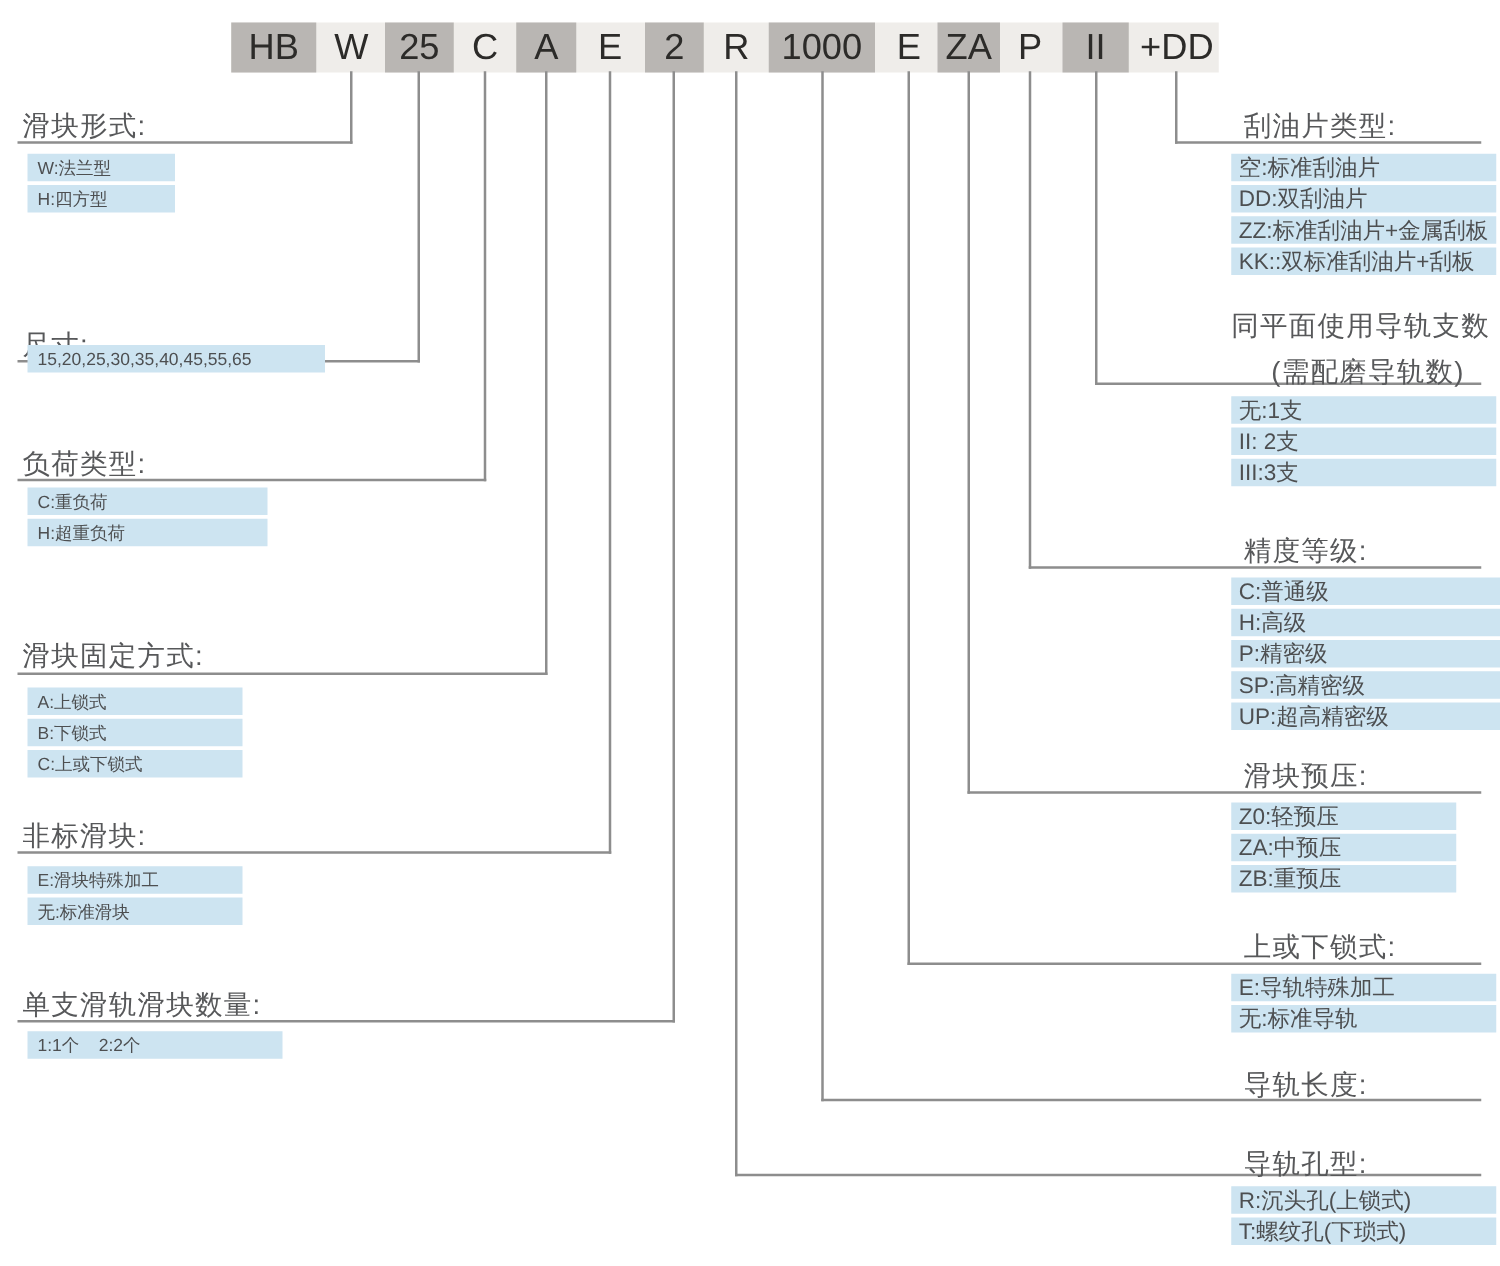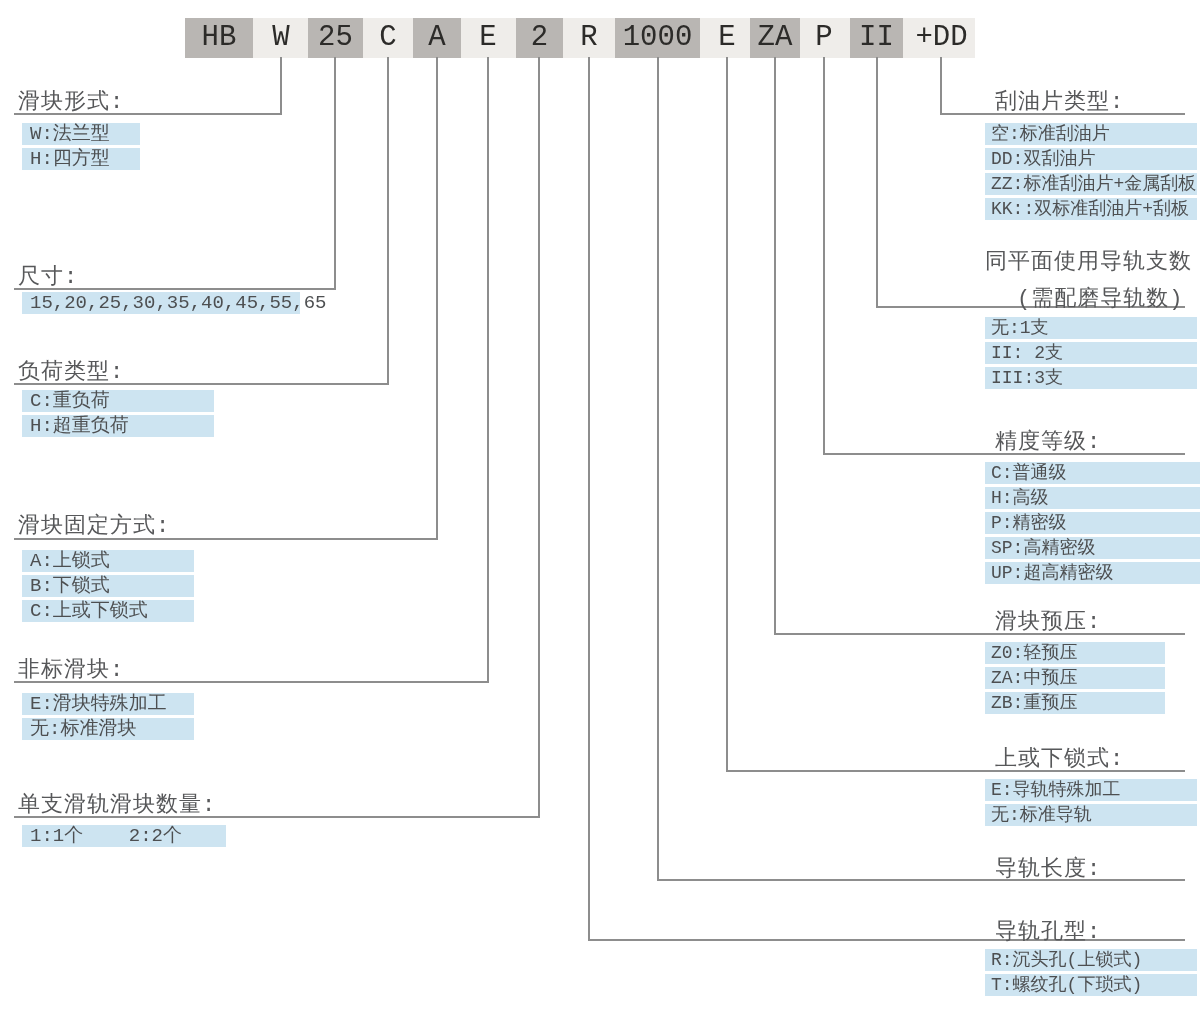--- a/index.html
+++ b/index.html
@@ -1,37 +1,37 @@
 <!DOCTYPE html>
 <html><head>
 <meta charset="utf-8">
 <style>
   html,body{margin:0;padding:0;background:#ffffff;}
   .canvas{
     position:relative;width:1200px;height:1013px;background:#ffffff;
-    font-family:Liberation Mono, monospace;overflow:hidden;
+    font-family:Liberation Sans, sans-serif;overflow:hidden;
   }
   
   .code-strip{position:absolute;left:185px;top:18px;width:790px;height:40px;background:#efedea;}
   .code-seg{
     position:absolute;top:0;height:40px;line-height:40px;text-align:center;
     font-size:29px;color:#2c2b29;white-space:nowrap;
   }
   .code-seg.hl{background:#b9b6b3;}
   
   .vline{position:absolute;width:2px;background:#8d8d8d;}
   .hline{position:absolute;height:2px;background:#8d8d8d;}
   
   .heading{position:absolute;font-size:22px;color:#57585a;white-space:nowrap;letter-spacing:1px;}
   .heading .sub{display:block;margin-top:7px;margin-left:32px;}
   
   .items{position:absolute;display:flex;flex-direction:column;gap:3px;}
   .row{
     height:22px;line-height:22px;background:#cde4f1;color:#4d4f51;
-    padding-left:8px;white-space:pre;font-size:19px;
+    padding-left:8px;white-space:pre;font-size:14px;
   }
   .items.right .row{font-size:18px;padding-left:6px;}
 </style>
 </head>
 <body>
 
 <div class="canvas">
 
   <div class="code-strip">
     <span class="code-seg hl" style="left:0px;width:68px">HB</span>
@@ -82,21 +82,21 @@
   <div class="heading" style="left:18px;top:261px">尺寸:</div>
   <div class="heading" style="left:18px;top:356px">负荷类型:</div>
   <div class="heading" style="left:18px;top:510px">滑块固定方式:</div>
   <div class="heading" style="left:18px;top:654px">非标滑块:</div>
   <div class="heading" style="left:18px;top:789px">单支滑轨滑块数量:</div>
 
   <div class="items" style="left:22px;top:123px;width:118px">
     <div class="row">W:法兰型</div>
     <div class="row">H:四方型</div>
   </div>
-  <div class="items" style="left:22px;top:292px;width:278px">
+  <div class="items" style="left:22px;top:276px;width:238px">
     <div class="row">15,20,25,30,35,40,45,55,65</div>
   </div>
   <div class="items" style="left:22px;top:390px;width:192px">
     <div class="row">C:重负荷</div>
     <div class="row">H:超重负荷</div>
   </div>
   <div class="items" style="left:22px;top:550px;width:172px">
     <div class="row">A:上锁式</div>
     <div class="row">B:下锁式</div>
     <div class="row">C:上或下锁式</div>

